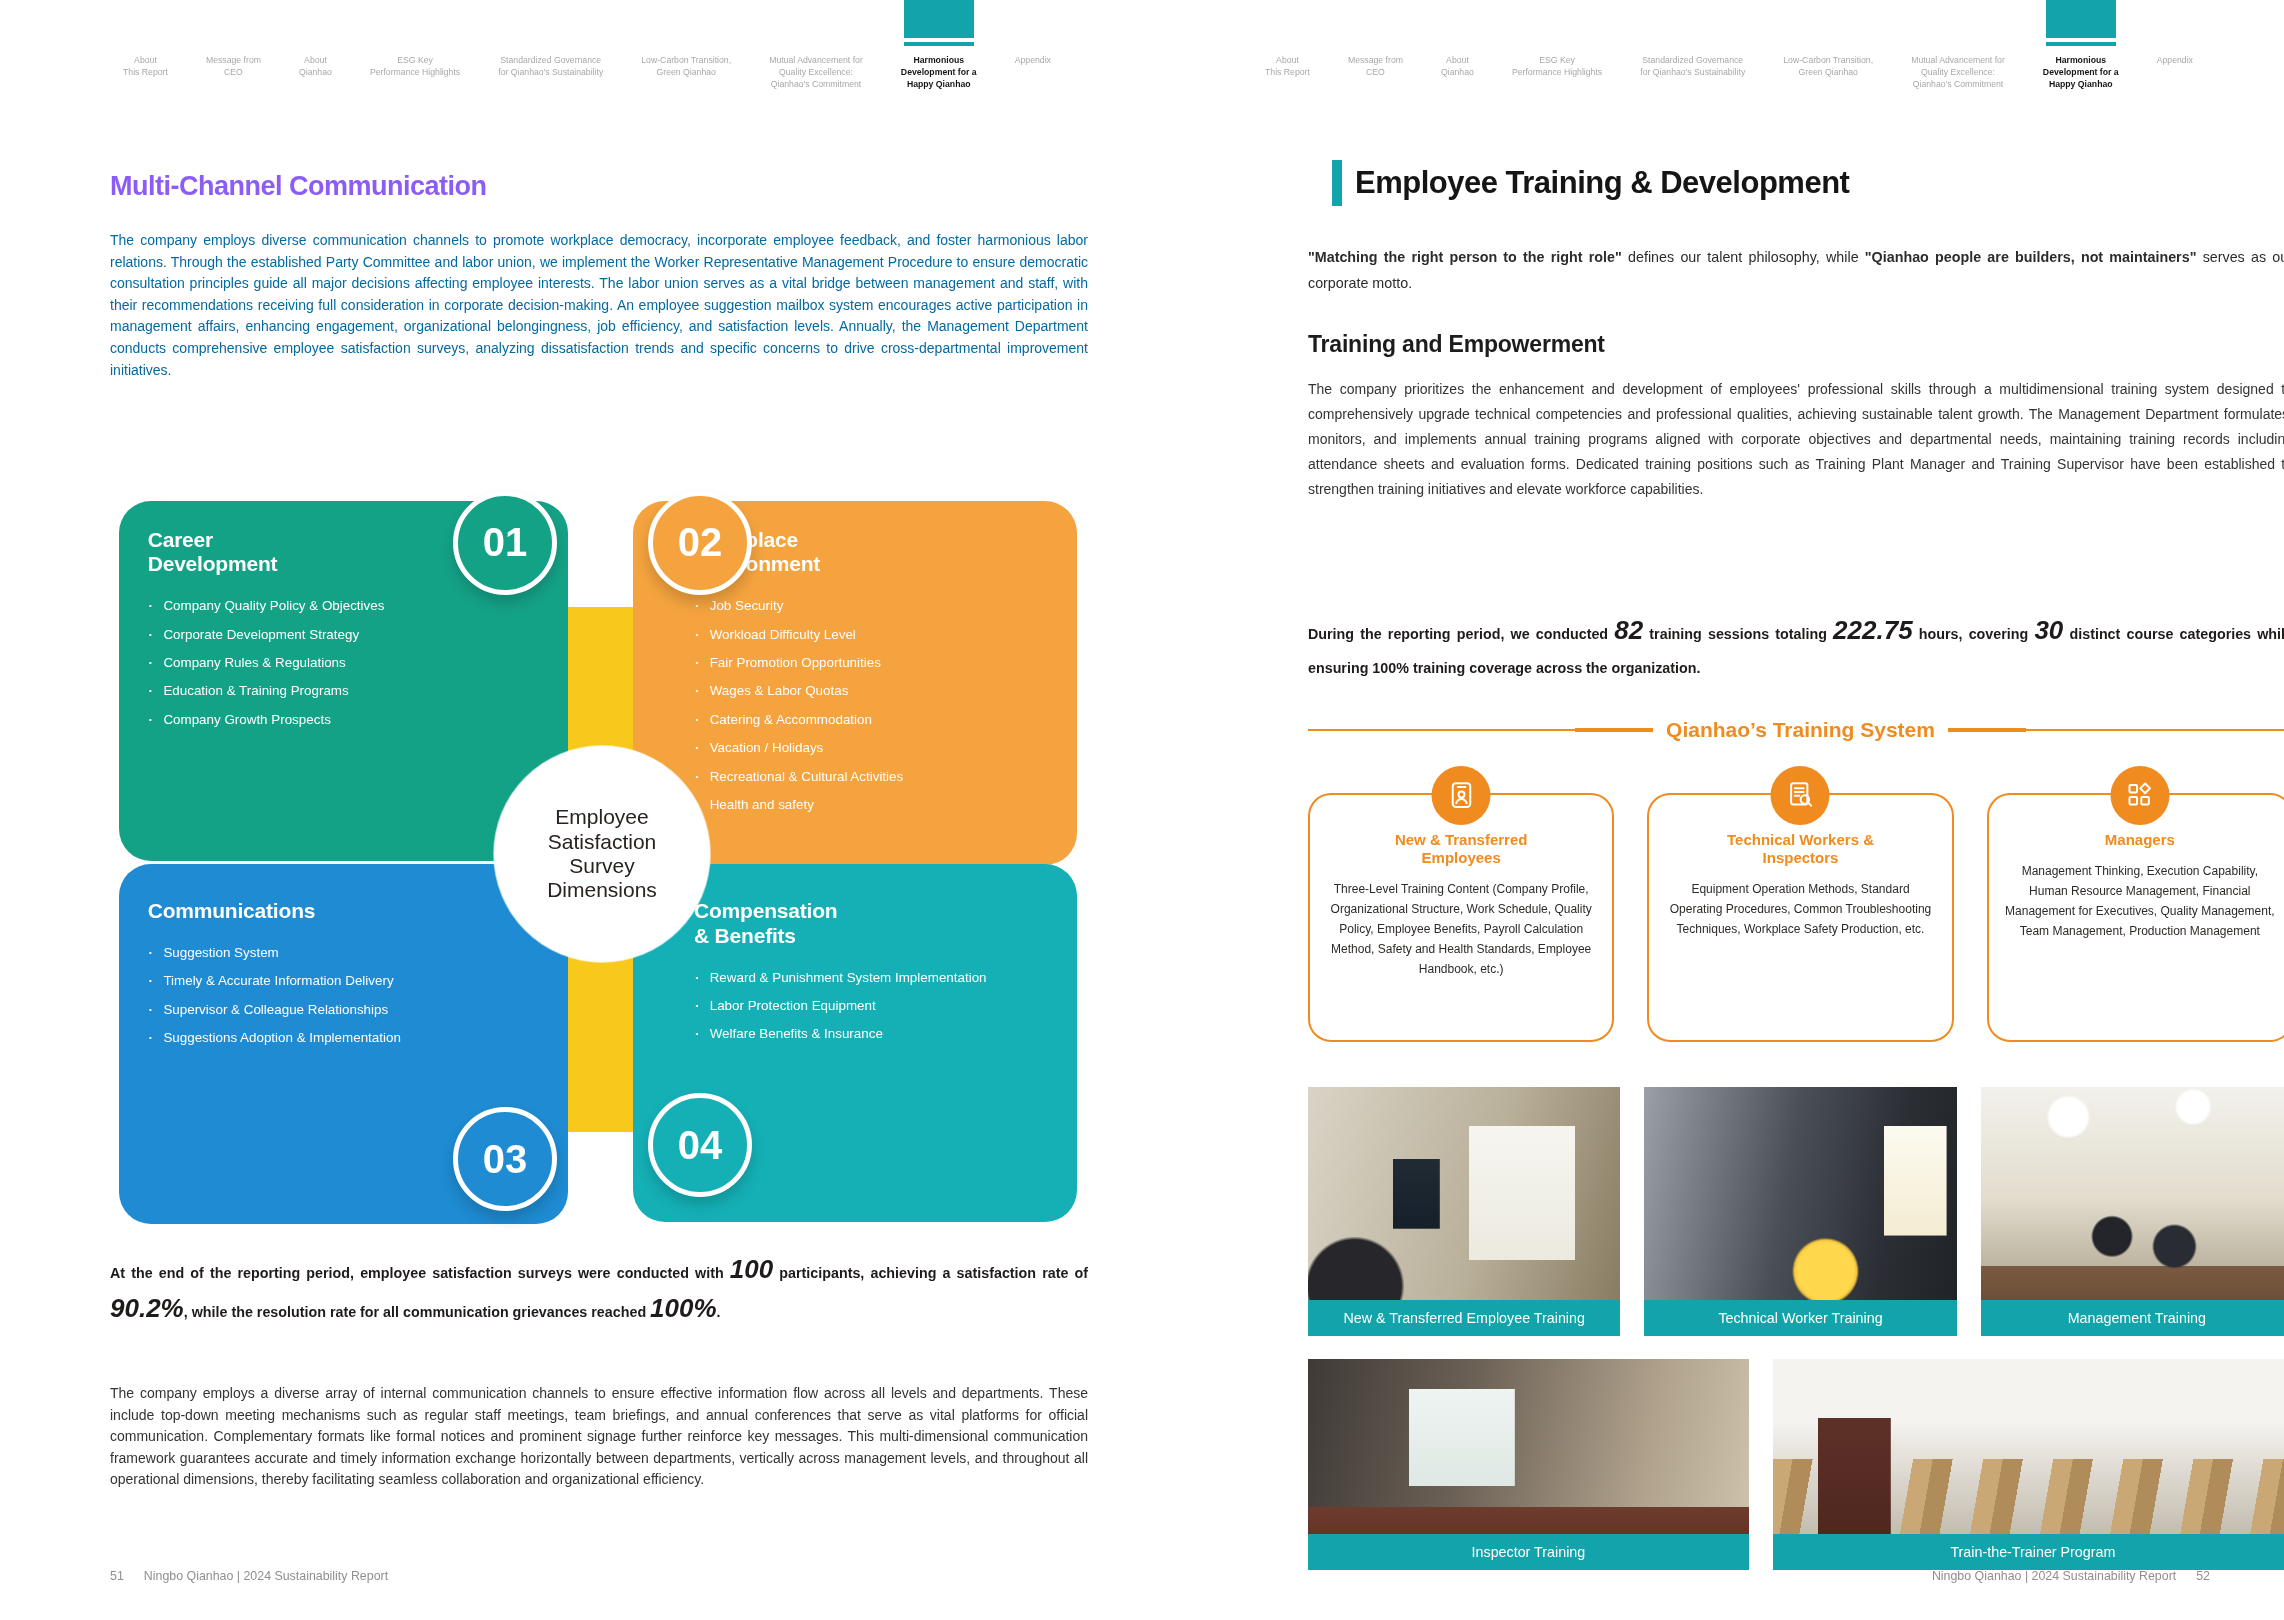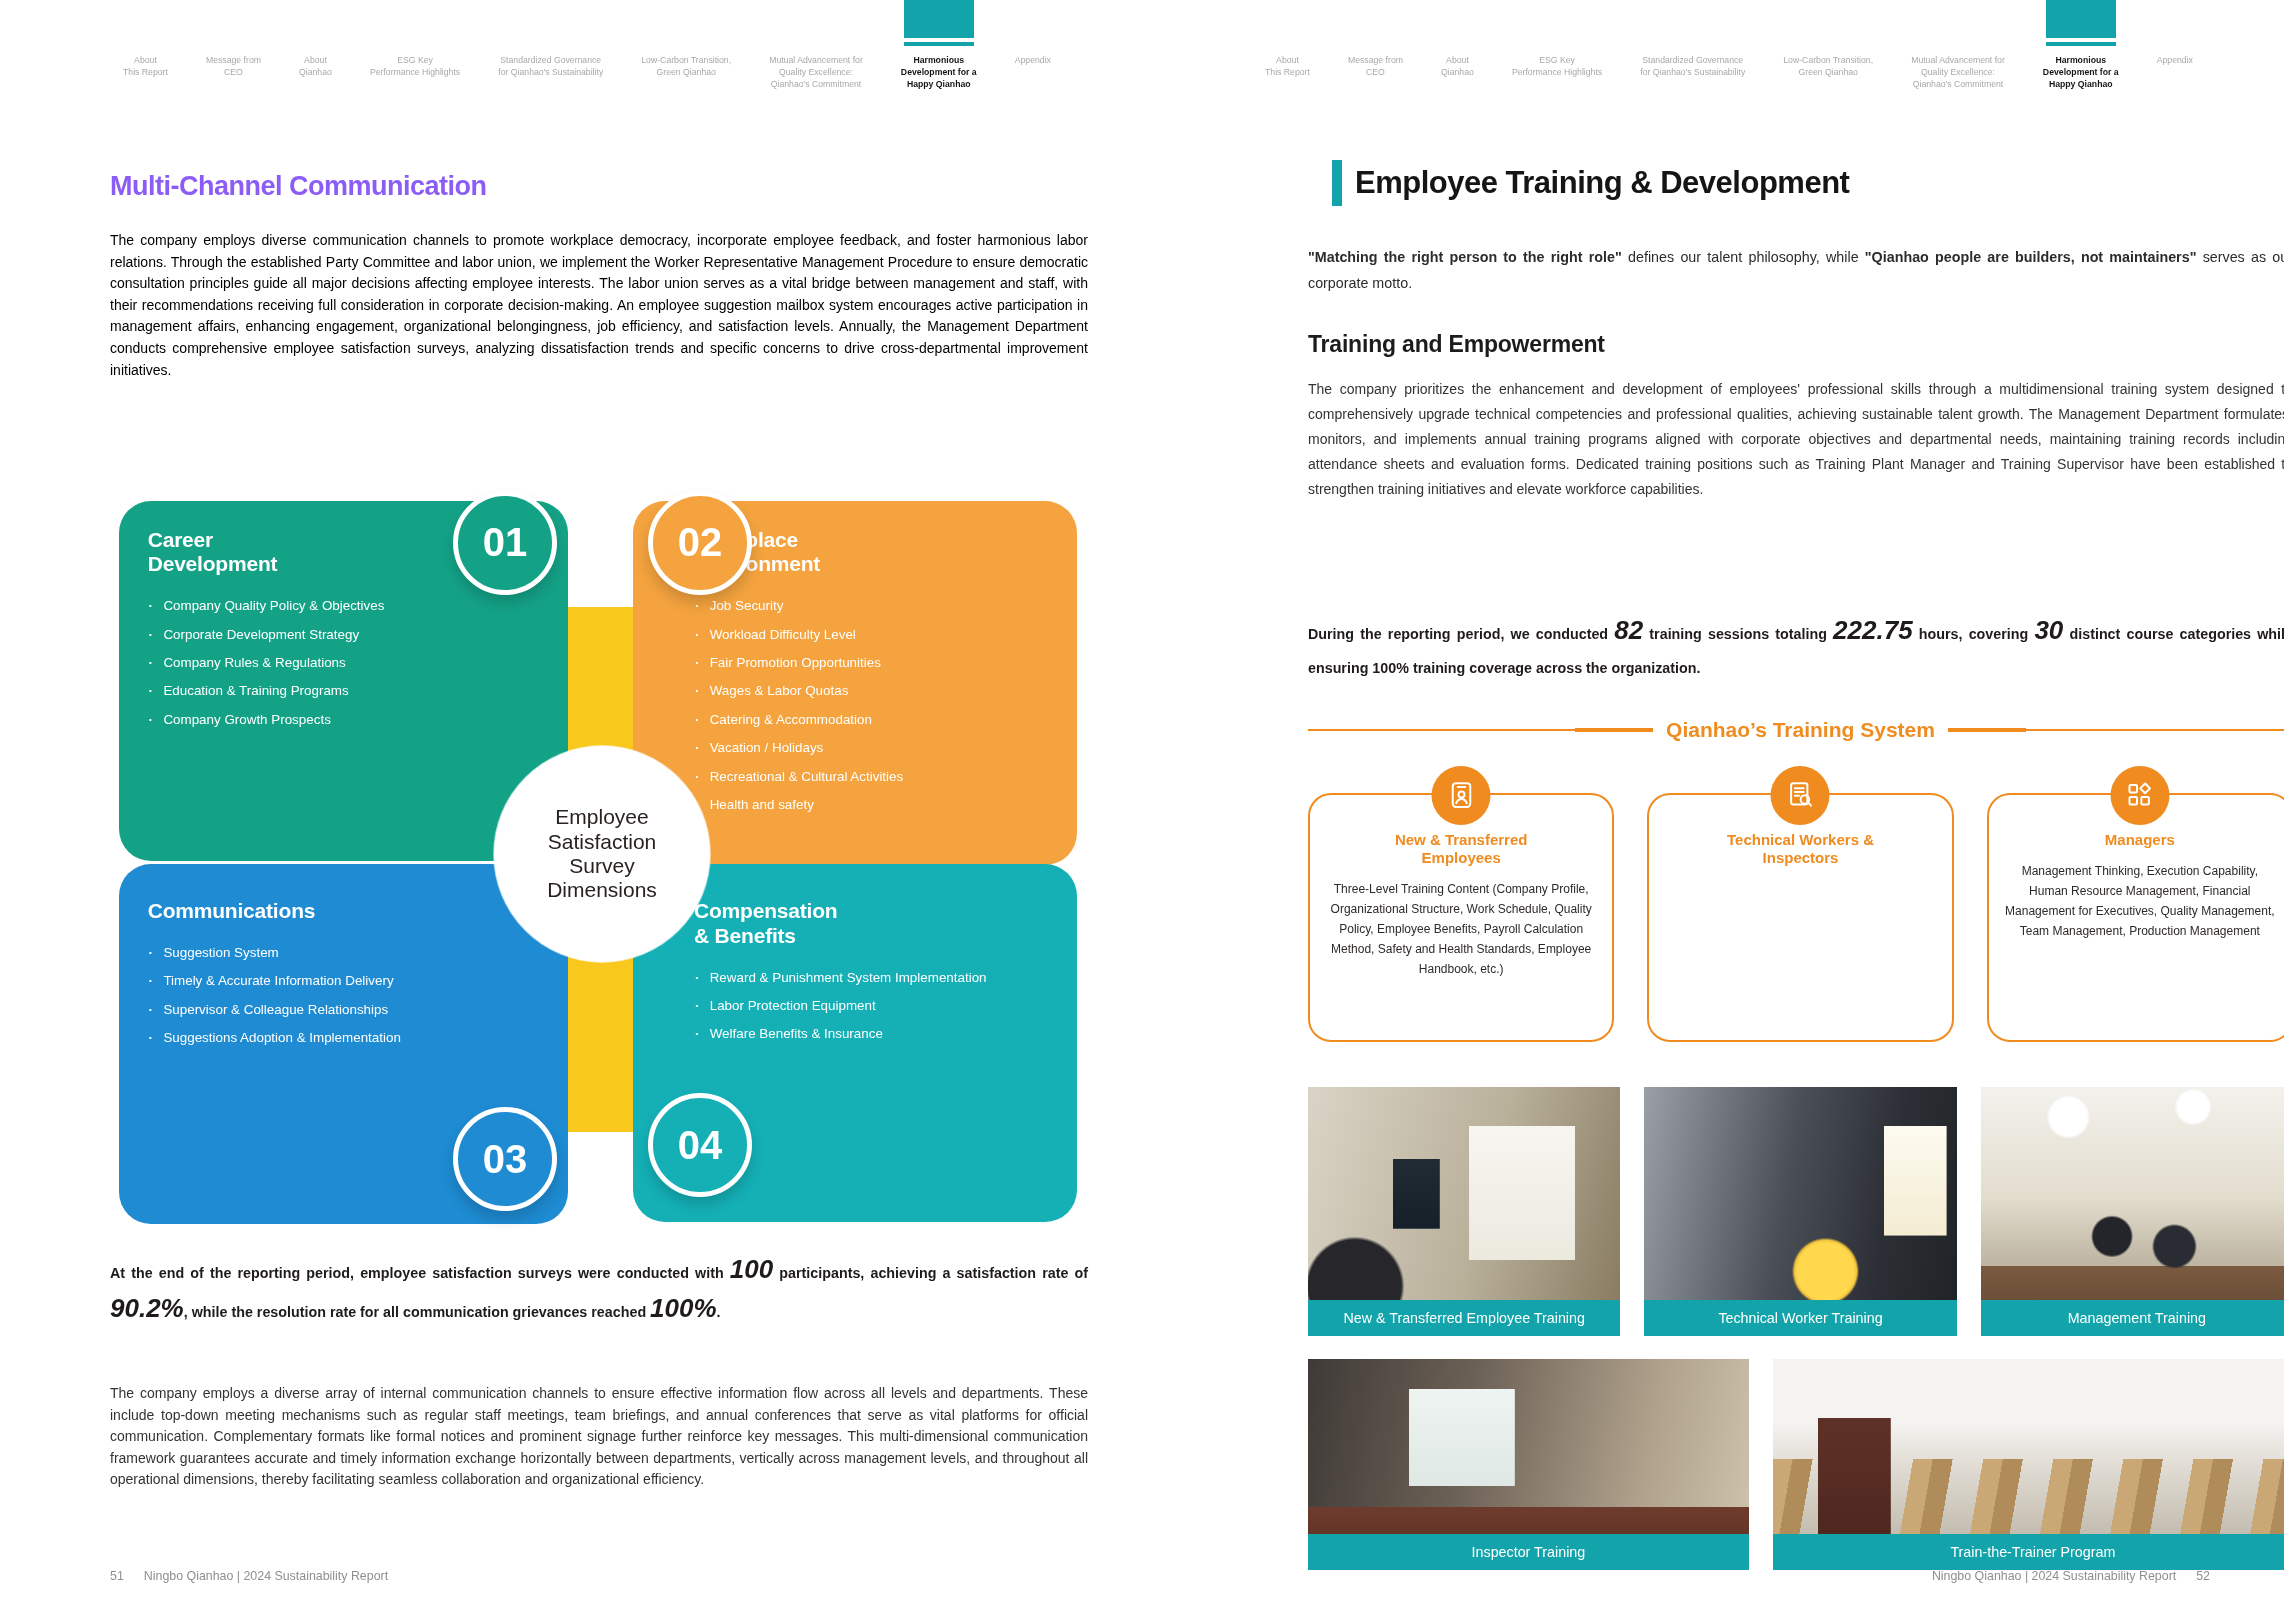--- a/index.html
+++ b/index.html
@@ -21,21 +21,21 @@
             top:-12px;width:70px;height:3.7px;background:#12a4aa;}
 
   
   h1,h2,h3,h4,p,ul{margin:0;padding:0;}
   .justify{text-align:justify;}
 
   
   .lp-title{position:absolute;left:110px;top:171px;font-size:27px;font-weight:700;
             letter-spacing:-0.5px;color:#8b5cf6;}
   .lp-intro{position:absolute;left:110px;top:230px;width:978px;font-size:14px;
-            line-height:21.6px;color:#000000;}
+            line-height:21.6px;color:#0369a1;}
   .diagram{position:absolute;left:110px;top:497px;width:967px;height:746px;}
   .bowtie{position:absolute;left:364px;top:110px;width:258px;height:525px;z-index:1;}
   .quad{position:absolute;border-radius:32px;color:#fff;z-index:2;box-sizing:border-box;}
   .q-green{left:9.2px;top:3.7px;width:449px;height:360px;background:#14a287;padding:27px 23px 0 28.5px;}
   .q-orange{left:523px;top:3.7px;width:444px;height:364px;background:#f4a33e;padding:27px 18.4px 0 61px;}
   .q-blue{left:9.2px;top:367px;width:449px;height:360px;background:#1e8bd2;padding:35px 23px 0 28.5px;}
   .q-teal{left:523px;top:367px;width:444px;height:358px;background:#14b0b6;padding:35px 18.4px 0 61px;}
   .quad h3{font-size:21px;font-weight:700;line-height:1.18;white-space:pre-line;letter-spacing:-0.2px;}
   .quad ul{list-style:none;margin-top:20px;}
   .quad li{font-size:13.4px;line-height:18.4px;margin-bottom:10px;position:relative;padding-left:15.7px;}
@@ -301,20 +301,21 @@
             <rect x="4.5" y="2.5" width="13" height="17" rx="1.8"></rect>
             <line x1="7.5" y1="6.5" x2="14.5" y2="6.5"></line>
             <line x1="7.5" y1="9.5" x2="14.5" y2="9.5"></line>
             <line x1="7.5" y1="12.5" x2="11" y2="12.5"></line>
             <circle cx="15.5" cy="15.5" r="3.4"></circle>
             <line x1="18" y1="18" x2="20.5" y2="20.5"></line>
           </svg>
         </div>
         <h4>Technical Workers &amp;
 Inspectors</h4>
+        <p>Equipment Operation Methods, Standard Operating Procedures, Common Troubleshooting Techniques,  Workplace Safety Production, etc.</p>
       </div>
 
       <div class="card">
         <div class="card-icon">
           <svg width="30" height="30" viewBox="0 0 24 24" fill="none" stroke="#ffffff" stroke-width="1.6" stroke-linecap="round" stroke-linejoin="round">
             <rect x="4" y="4" width="6" height="6" rx="0.8"></rect>
             <rect x="4" y="13.5" width="6" height="6" rx="0.8"></rect>
             <rect x="13.5" y="13.5" width="6" height="6" rx="0.8"></rect>
             <path d="M16.5 2.8 L20.4 6.7 L16.5 10.6 L12.6 6.7 Z"></path>
           </svg>

